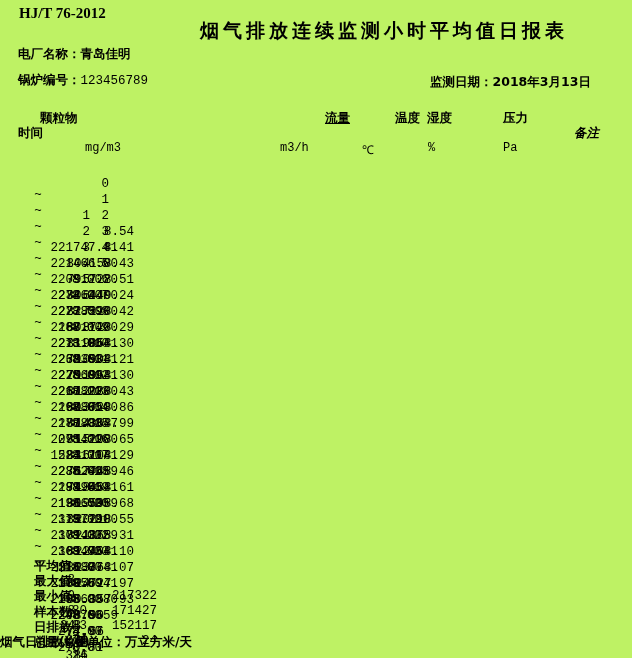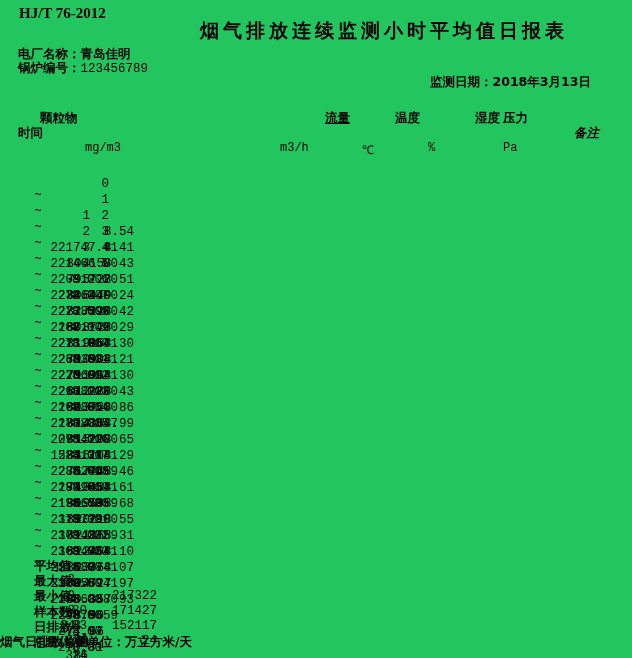--- a/index.html
+++ b/index.html
@@ -1,43 +1,43 @@
 <!DOCTYPE html>
 <html><head>
 <meta charset="utf-8">
 <style>
   * { margin: 0; padding: 0; box-sizing: border-box; }
   html, body { background: #e9e9e9; }
   .page {
     position: relative;
     width: 632px;
     height: 658px;
-    background: #22c55e;
+    background: #bef264;
     color: #000000;
     font-family: "DejaVu Sans", sans-serif;
     overflow: hidden;
   }
   .abs { position: absolute; white-space: pre; }
 
   
   .std   { left: 19px;  top: 5px;  font-family: "Liberation Serif", serif; font-weight: bold; font-size: 15px; }
   .title { left: 200px; top: 18px; font-size: 19px; font-weight: 600; letter-spacing: 4px; }
   .meta  { font-size: 12.5px; font-weight: 600; }
   .plant { left: 18px;  top: 46px; }
-  .boiler{ left: 18px;  top: 60px; }
+  .boiler{ left: 18px;  top: 72px; }
   .date  { left: 430px; top: 74px; }
   .meta .num { font-family: "Liberation Mono", monospace; font-weight: normal; font-size: 12.5px; }
 
   
   .colh { font-size: 12.5px; font-weight: 600; }
   .h-pm     { left: 40px;  top: 110px; }
   .h-time   { left: 18px;  top: 125px; }
   .h-flow   { left: 325px; top: 110px; text-decoration: underline; }
   .h-temp   { left: 395px; top: 110px; }
-  .h-hum    { left: 427px; top: 110px; margin-left: 48px; }
+  .h-hum    { left: 427px; top: 110px; }
   .h-pres   { left: 503px; top: 110px; }
   .h-remark { left: 574px; top: 125px; font-style: italic; }
   .unit { font-family: "Liberation Mono", monospace; font-size: 12px; font-weight: normal; }
   .u-pm   { left: 85px;  top: 141px; }
   .u-flow { left: 280px; top: 141px; }
   .u-temp { left: 362px; top: 141px; }
   .u-hum  { left: 428px; top: 141px; }
   .u-pres { left: 503px; top: 141px; }
 
   

